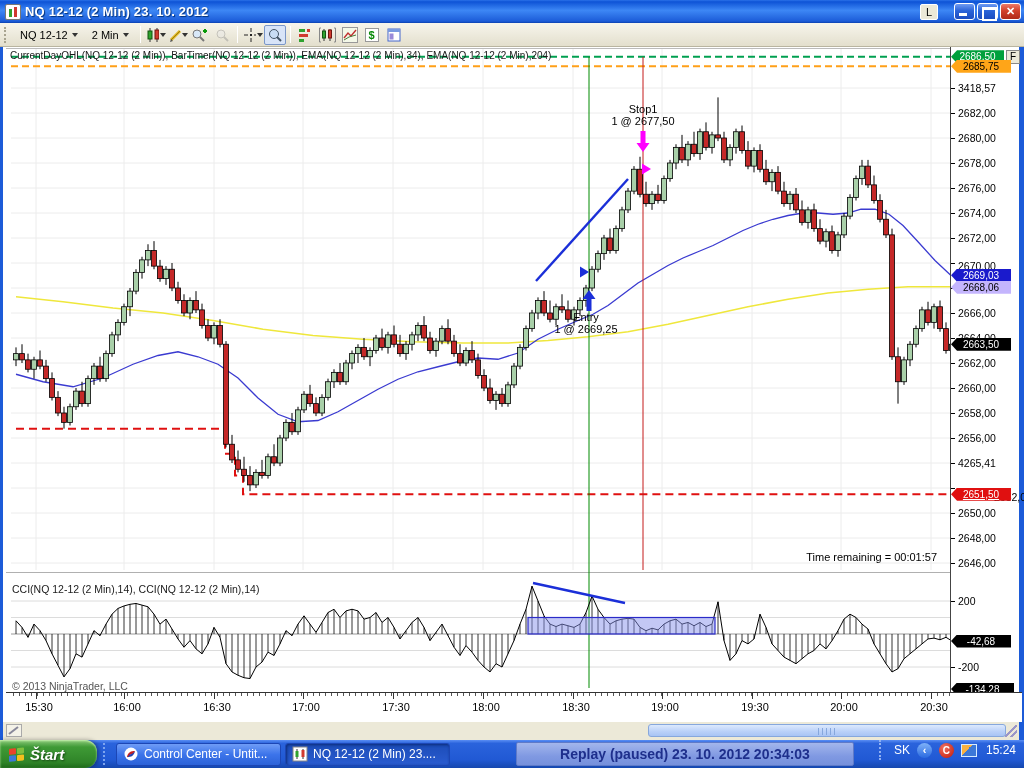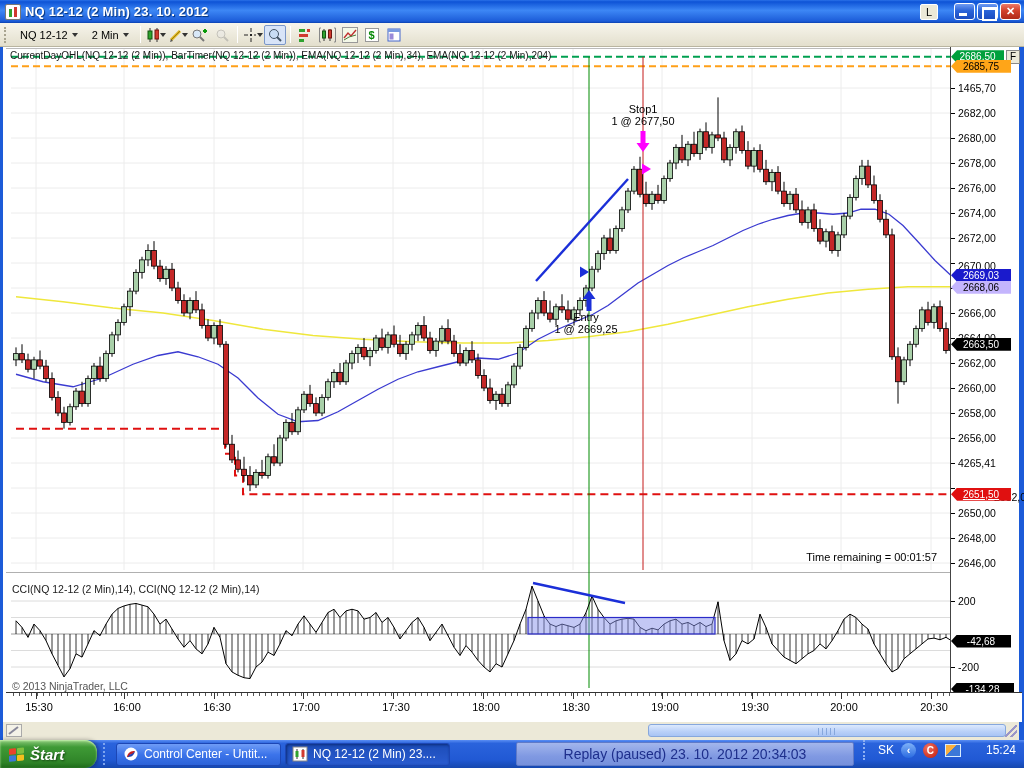--- a/index.html
+++ b/index.html
@@ -84,30 +84,30 @@
     box-shadow:inset 0 1px 2px #c8f0b0, 2px 0 4px rgba(0,0,0,.35)}
   #startbtn .lbl{color:#fff;font-size:15px;font-weight:bold;font-style:italic;text-shadow:1px 1px 2px #184a14}
   #tb-div{width:10px;height:22px;border-left:2px dotted #7da4ee;margin:0 3px 0 6px}
   .taskbtn{height:23px;width:165px;margin-right:4px;border-radius:3px;display:flex;align-items:center;gap:5px;padding:0 6px;
     background:linear-gradient(180deg,#6f9cf6,#3c74ea 50%,#2c62d8);border:1px solid #1c46b4;
     color:#fff;font-size:12px;white-space:nowrap;overflow:hidden}
   .taskbtn.active{background:linear-gradient(180deg,#1c4cb8,#2a5cd0);box-shadow:inset 1px 1px 3px #0c2c78}
   .taskbtn .ticon{flex:0 0 16px;height:16px}
   #replaybar{height:24px;width:338px;margin-left:62px;border-radius:2px;display:flex;align-items:center;justify-content:center;
     background:linear-gradient(180deg,#a3b6ec,#8099e2 60%,#7690dc);border:1px solid #5f7ac8;
-    color:#1e2f8c;font-size:14px;font-weight:normal}
+    color:#1e2f8c;font-size:14px;font-weight:bold}
   #tray{margin-left:auto;height:28px;display:flex;align-items:center;gap:7px;padding:0 8px 8px 4px}
   #tray-div{width:8px;height:20px;border-left:2px dotted #8fb0f2}
   #tray .lang{color:#fff;font-size:12px}
   .tray-circle{width:15px;height:15px;border-radius:50%;background:linear-gradient(180deg,#7fb2f8,#2a6ae0);
     color:#fff;font-size:11px;font-weight:bold;text-align:center;line-height:14px}
   .tray-c{width:15px;height:15px;border-radius:50%;background:radial-gradient(circle at 35% 30%,#f07060,#c01808);
     color:#fff;font-size:10px;font-weight:bold;text-align:center;line-height:15px}
   .tray-img{width:16px;height:13px;border:1px solid #d8ecff;background:linear-gradient(135deg,#f8b040 0 40%,#3c78d8 40% 100%)}
-  #tray .clock{color:#fff;font-size:12px;margin-left:18px}
+  #tray .clock{color:#fff;font-size:12px;margin-left:2px}
 </style>
 </head>
 <body>
 
 <div id="screen">
 
   <div id="titlebar">
     <span id="title-icon">
       <i style="left:3px;top:4px;height:8px"></i>
         <i class="r" style="left:8px;top:2px;height:10px"></i>
@@ -757,21 +757,21 @@
       <div>1 @ 2677,50</div>
     </div>
     <div class="anno" id="entry-anno">
       <div>Entry</div>
       <div>1 @ 2669,25</div>
     </div>
 
     <div id="price-axis">
       <div id="f-btn">F</div>
     <div class="tickdash" style="top: 40.5px;"></div>
-        <div class="ticklabel" style="top: 34.5px;">1465,70</div>
+        <div class="ticklabel" style="top: 34.5px;">3418,57</div>
         <div class="tickdash" style="top: 65.5px;"></div>
         <div class="ticklabel" style="top: 59.5px;">2682,00</div>
         <div class="tickdash" style="top: 90.5px;"></div>
         <div class="ticklabel" style="top: 84.5px;">2680,00</div>
         <div class="tickdash" style="top: 115.5px;"></div>
         <div class="ticklabel" style="top: 109.5px;">2678,00</div>
         <div class="tickdash" style="top: 140.5px;"></div>
         <div class="ticklabel" style="top: 134.5px;">2676,00</div>
         <div class="tickdash" style="top: 165.5px;"></div>
         <div class="ticklabel" style="top: 159.5px;">2674,00</div>

